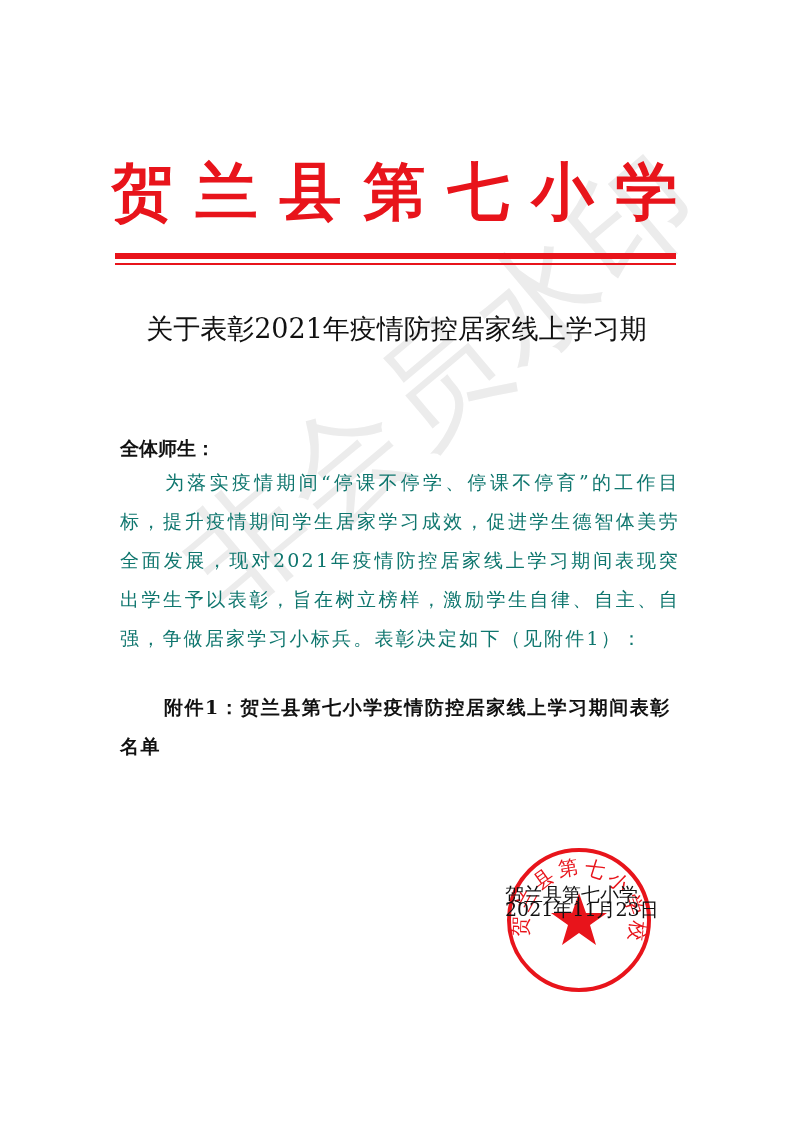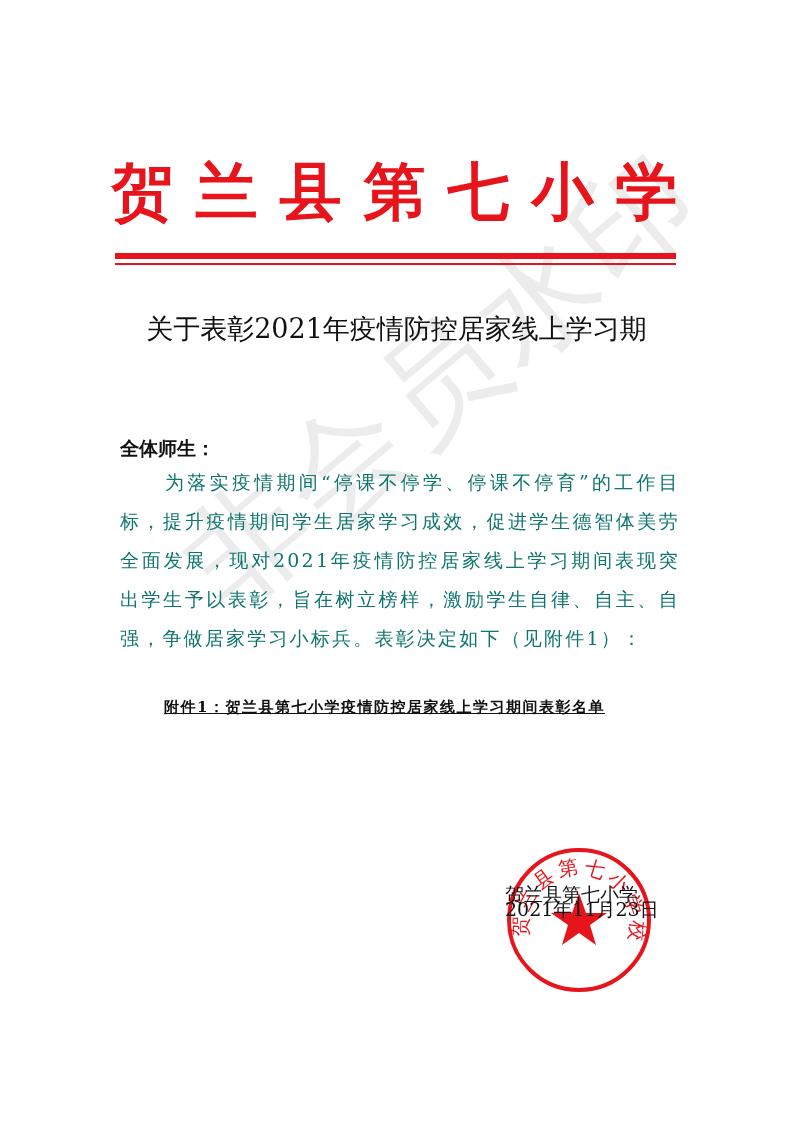--- a/index.html
+++ b/index.html
@@ -9,22 +9,22 @@
               color: #e8141b; font-size: 62px; font-weight: bold; letter-spacing: 22px;
               font-family: "DejaVu Serif", serif; line-height: 80px; padding-left: 18px; box-sizing: border-box; }
   .rule-thick { position: absolute; left: 115px; top: 253px; width: 561px; height: 6px; background: #e8141b; }
   .rule-thin  { position: absolute; left: 115px; top: 263px; width: 561px; height: 1.5px; background: #e8141b; }
   .title { position: absolute; left: 100px; top: 310px; width: 593px; text-align: center;
            font-size: 27px; font-weight: normal; line-height: 38px; color: #111; }
   .salutation { position: absolute; left: 120px; top: 436px; font-size: 19px; font-weight: bold; }
   .body-text { position: absolute; left: 120px; top: 463px; width: 560px; font-size: 19px;
                line-height: 39px; text-align: justify; letter-spacing: 2.2px; color: #0f766e; }
   .body-text .indent { display: inline-block; width: 44px; }
-  .attachment { position: absolute; left: 120px; top: 688px; width: 560px; font-size: 15px;
-                font-weight: bold; line-height: 39px; letter-spacing: 1.5px; text-decoration: underline; }
+  .attachment { position: absolute; left: 120px; top: 688px; width: 560px; font-size: 19px;
+                font-weight: bold; line-height: 39px; letter-spacing: 1.5px; }
   .attachment .indent { display: inline-block; width: 44px; }
   .watermark { position: absolute; left: 150px; top: 520px; font-size: 120px; color: #ececec;
                transform: rotate(-40deg); transform-origin: left top; white-space: nowrap;
                font-family: "DejaVu Sans", sans-serif; letter-spacing: 6px; pointer-events: none; }
   .seal { position: absolute; left: 504px; top: 845px; width: 150px; height: 150px; }
   .sign-org { position: absolute; left: 505px; top: 882px; font-size: 19px; color: #111; }
   .sign-date { position: absolute; left: 505px; top: 897px; font-size: 19px; color: #111; }
 </style>
 </head>
 <body>

